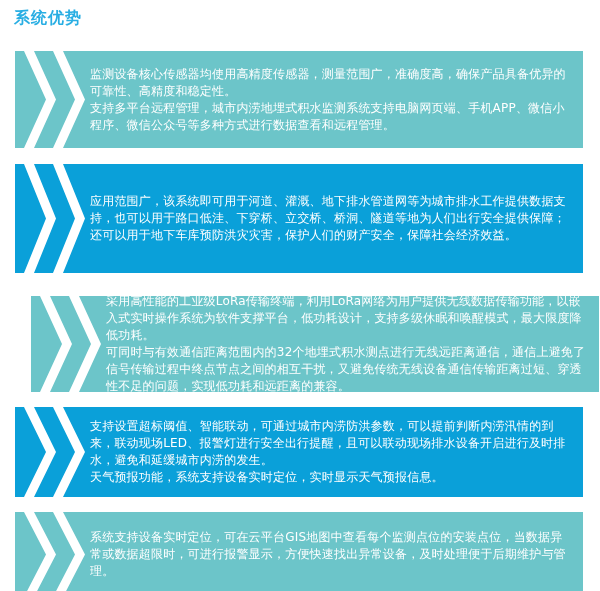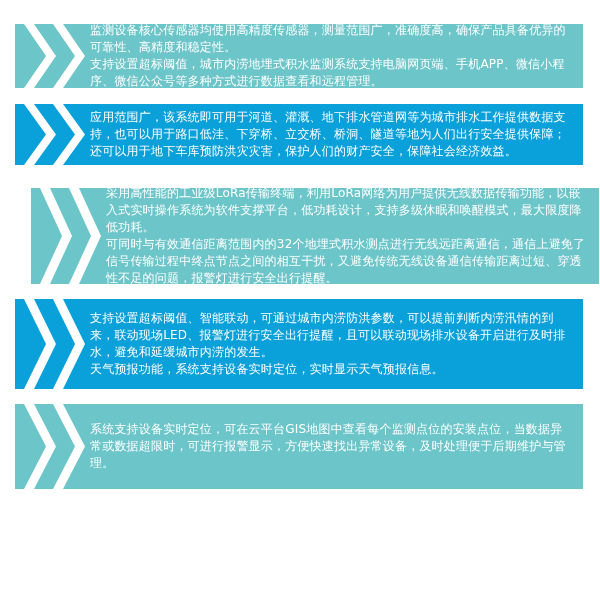--- a/index.html
+++ b/index.html
@@ -31,22 +31,22 @@
   }
   .band {
     position: relative;
     width: 568px;
     display: flex;
     align-items: center;
     box-sizing: border-box;
   }
   .band.teal { background: #6cc5c9; }
   .band.blue { background: #0aa0d9; }
-  .band:nth-child(1) { height: 64px; margin-bottom: 16px; }
-  .band:nth-child(2) { height: 61px; margin-bottom: 23px; }
+  .band:nth-child(1) { height: 97px; margin-bottom: 16px; }
+  .band:nth-child(2) { height: 109px; margin-bottom: 23px; }
   .band:nth-child(3) { height: 96px; margin-bottom: 15px; margin-left: 16px; }
   .band:nth-child(4) { height: 90px; margin-bottom: 15px; }
   .band:nth-child(5) { height: 85px; margin-bottom: 0; align-items: center; }
   .chevrons {
     position: absolute;
     left: 0;
     top: 0;
     width: 100px;
     height: 100%;
   }
@@ -66,33 +66,34 @@
   .band-text p {
     margin: 0;
     padding: 0;
   }
 </style>
 </head>
 <body>
 
 <div class="page">
 
+  <h1 class="page-title">系统优势</h1>
 
   <div class="bands">
 
     <section class="band teal">
       <div class="chevrons">
         <svg viewBox="0 0 100 90" preserveAspectRatio="none" aria-hidden="true">
           <polygon points="9,0 19,0 41,45 19,90 9,90 31,45" fill="#ffffff"></polygon>
           <polygon points="38,0 48,0 70,45 48,90 38,90 60,45" fill="#ffffff"></polygon>
         </svg>
       </div>
       <div class="band-text">
         <p>监测设备核心传感器均使用高精度传感器，测量范围广，准确度高，确保产品具备优异的可靠性、高精度和稳定性。</p>
-        <p>支持设置超标阈值，城市内涝地埋式积水监测系统支持电脑网页端、手机APP、微信小程序、微信公众号等多种方式进行数据查看和远程管理。</p>
+        <p>支持多平台远程管理，城市内涝地埋式积水监测系统支持电脑网页端、手机APP、微信小程序、微信公众号等多种方式进行数据查看和远程管理。</p>
       </div>
     </section>
 
     <section class="band blue">
       <div class="chevrons">
         <svg viewBox="0 0 100 90" preserveAspectRatio="none" aria-hidden="true">
           <polygon points="9,0 19,0 41,45 19,90 9,90 31,45" fill="#ffffff"></polygon>
           <polygon points="38,0 48,0 70,45 48,90 38,90 60,45" fill="#ffffff"></polygon>
         </svg>
       </div>
@@ -103,21 +104,21 @@
 
     <section class="band teal">
       <div class="chevrons">
         <svg viewBox="0 0 100 90" preserveAspectRatio="none" aria-hidden="true">
           <polygon points="9,0 19,0 41,45 19,90 9,90 31,45" fill="#ffffff"></polygon>
           <polygon points="38,0 48,0 70,45 48,90 38,90 60,45" fill="#ffffff"></polygon>
         </svg>
       </div>
       <div class="band-text">
         <p>采用高性能的工业级LoRa传输终端，利用LoRa网络为用户提供无线数据传输功能，以嵌入式实时操作系统为软件支撑平台，低功耗设计，支持多级休眠和唤醒模式，最大限度降低功耗。</p>
-        <p>可同时与有效通信距离范围内的32个地埋式积水测点进行无线远距离通信，通信上避免了信号传输过程中终点节点之间的相互干扰，又避免传统无线设备通信传输距离过短、穿透性不足的问题，报警灯进行安全出行提醒。</p>
+        <p>可同时与有效通信距离范围内的32个地埋式积水测点进行无线远距离通信，通信上避免了信号传输过程中终点节点之间的相互干扰，又避免传统无线设备通信传输距离过短、穿透性不足的问题，实现低功耗和远距离的兼容。</p>
       </div>
     </section>
 
     <section class="band blue">
       <div class="chevrons">
         <svg viewBox="0 0 100 90" preserveAspectRatio="none" aria-hidden="true">
           <polygon points="9,0 19,0 41,45 19,90 9,90 31,45" fill="#ffffff"></polygon>
           <polygon points="38,0 48,0 70,45 48,90 38,90 60,45" fill="#ffffff"></polygon>
         </svg>
       </div>

